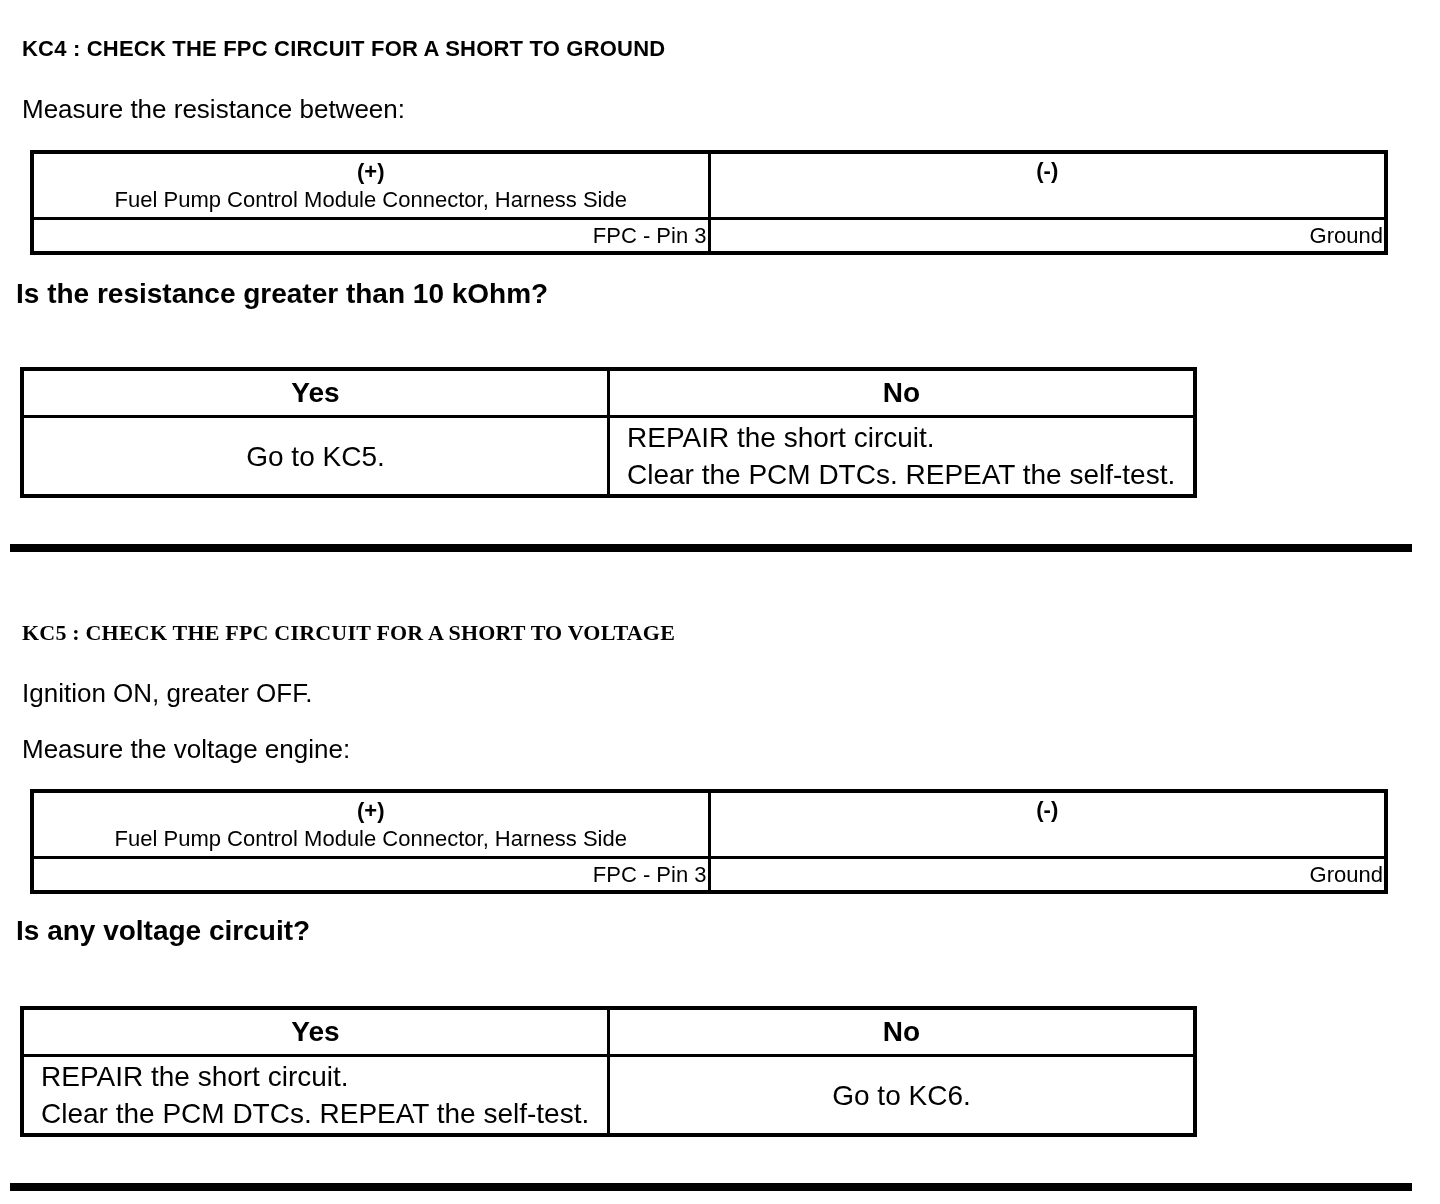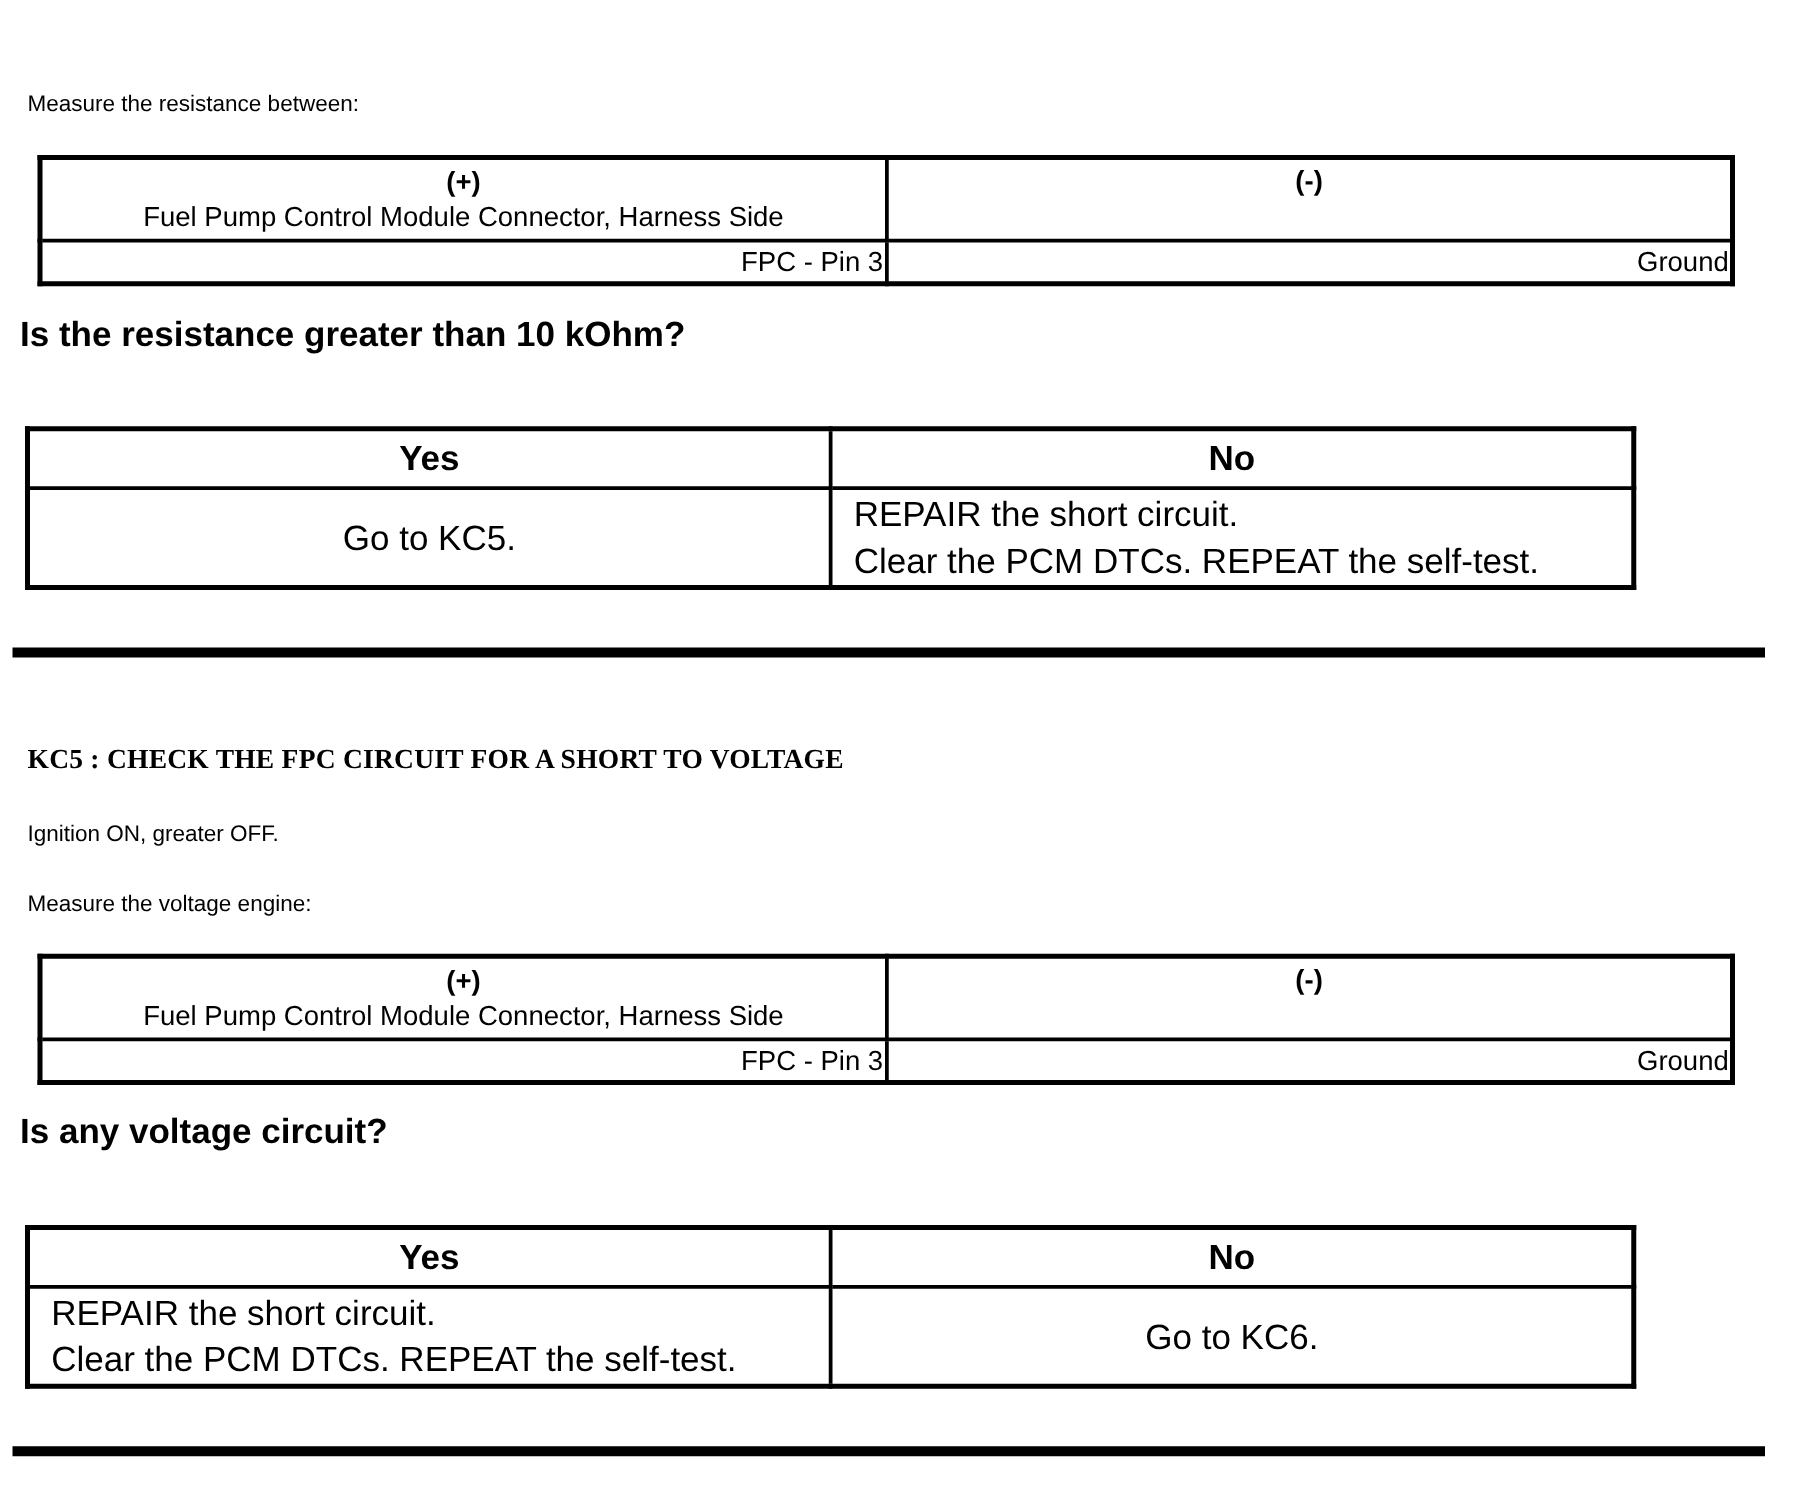--- a/index.html
+++ b/index.html
@@ -14,21 +14,21 @@
   .page { padding-top: 36px; }
 
   .step-heading {
     font-size: 22px;
     font-weight: bold;
     line-height: 26px;
     margin: 0 0 0 22px;
     letter-spacing: 0.2px;
   }
   .body-text {
-    font-size: 18px;
+    font-size: 26px;
     line-height: 31px;
     margin: 32px 0 0 22px;
   }
   .question {
     font-size: 28px;
     font-weight: bold;
     line-height: 30px;
     margin: 24px 0 0 16px;
   }
 
@@ -39,21 +39,21 @@
   .measure-table { width: 1358px; margin: 25px 0 0 30px; border: 4px solid #000; }
   .measure-table td { width: 50%; text-align: center; font-size: 22px; }
   .measure-table .hdr-row td { height: 59px; }
   .measure-table .hdr-pos { vertical-align: middle; }
   .measure-table .hdr-neg { vertical-align: top; padding-top: 3px; }
   .measure-table .sign { font-weight: bold; line-height: 28px; }
   .measure-table .hdr-label { line-height: 28px; }
   .measure-table .val-row td { height: 29px; line-height: 26px; text-align: right; }
 
   
-  .decision-table { width: 1289px; margin-left: 20px; border: 4px solid #000; }
+  .decision-table { width: 1177px; margin-left: 20px; border: 4px solid #000; }
   .decision-table td { width: 50%; }
   .decision-table .hdr-row td {
     height: 42px; text-align: center; vertical-align: middle;
     font-size: 28px; font-weight: bold;
   }
   .decision-table .body-row td { height: 72px; font-size: 28px; line-height: 37px; }
   .decision-table .cell-center { text-align: center; vertical-align: middle; }
   .decision-table .cell-left { text-align: left; vertical-align: middle; padding-left: 17px; }
   .mt-decision-1 { margin-top: 58px; }
   .mt-decision-2 { margin-top: 60px; }
@@ -68,20 +68,21 @@
   .mt-intro-b { margin-top: 25px; }
   .mt-table-2 { margin-top: 24px; }
   .mt-question-2 { margin-top: 22px; }
 </style>
 </head>
 <body>
 
 <div class="page">
 
   <div>
+    <div class="step-heading">KC4 : CHECK THE FPC CIRCUIT FOR A SHORT TO GROUND</div>
 
     <div class="body-text">Measure the resistance between:</div>
 
     <table class="measure-table">
       <tbody>
         <tr class="hdr-row">
           <td class="hdr-pos">
             <div class="sign">(+)</div>
             <div class="hdr-label">Fuel Pump Control Module Connector, Harness Side</div>
           </td>

